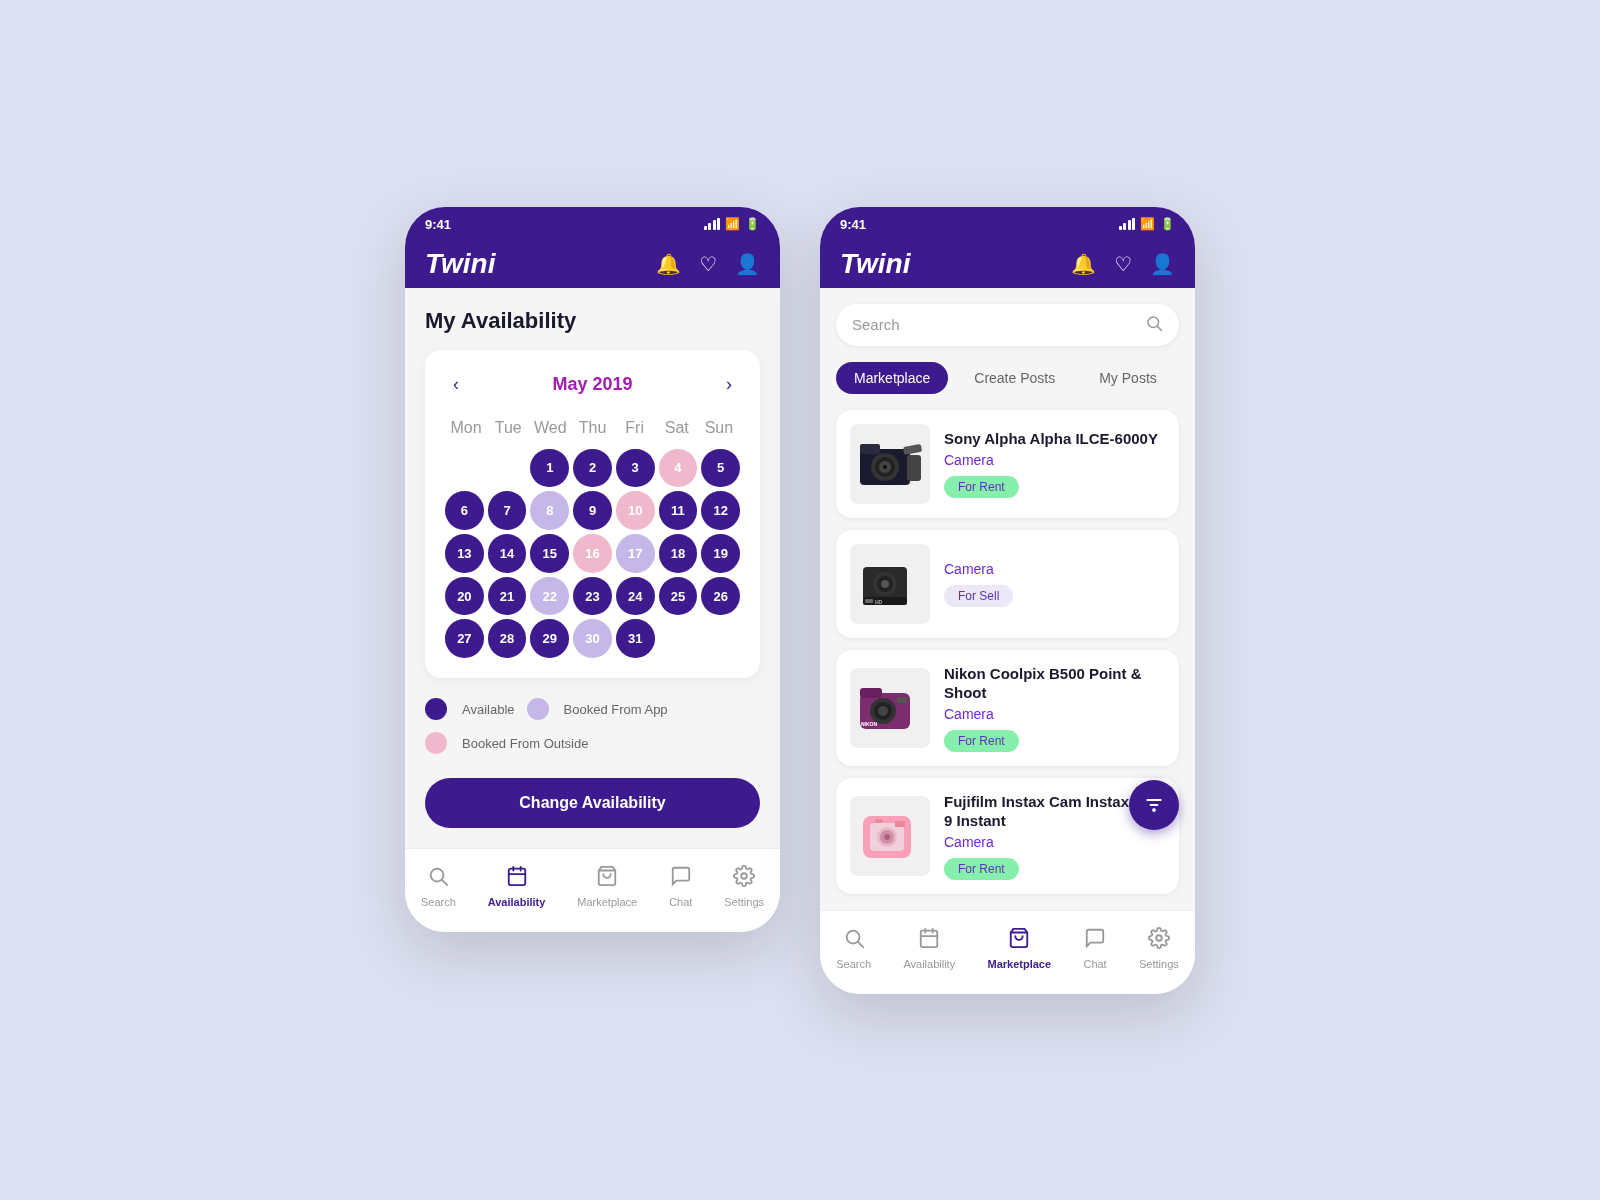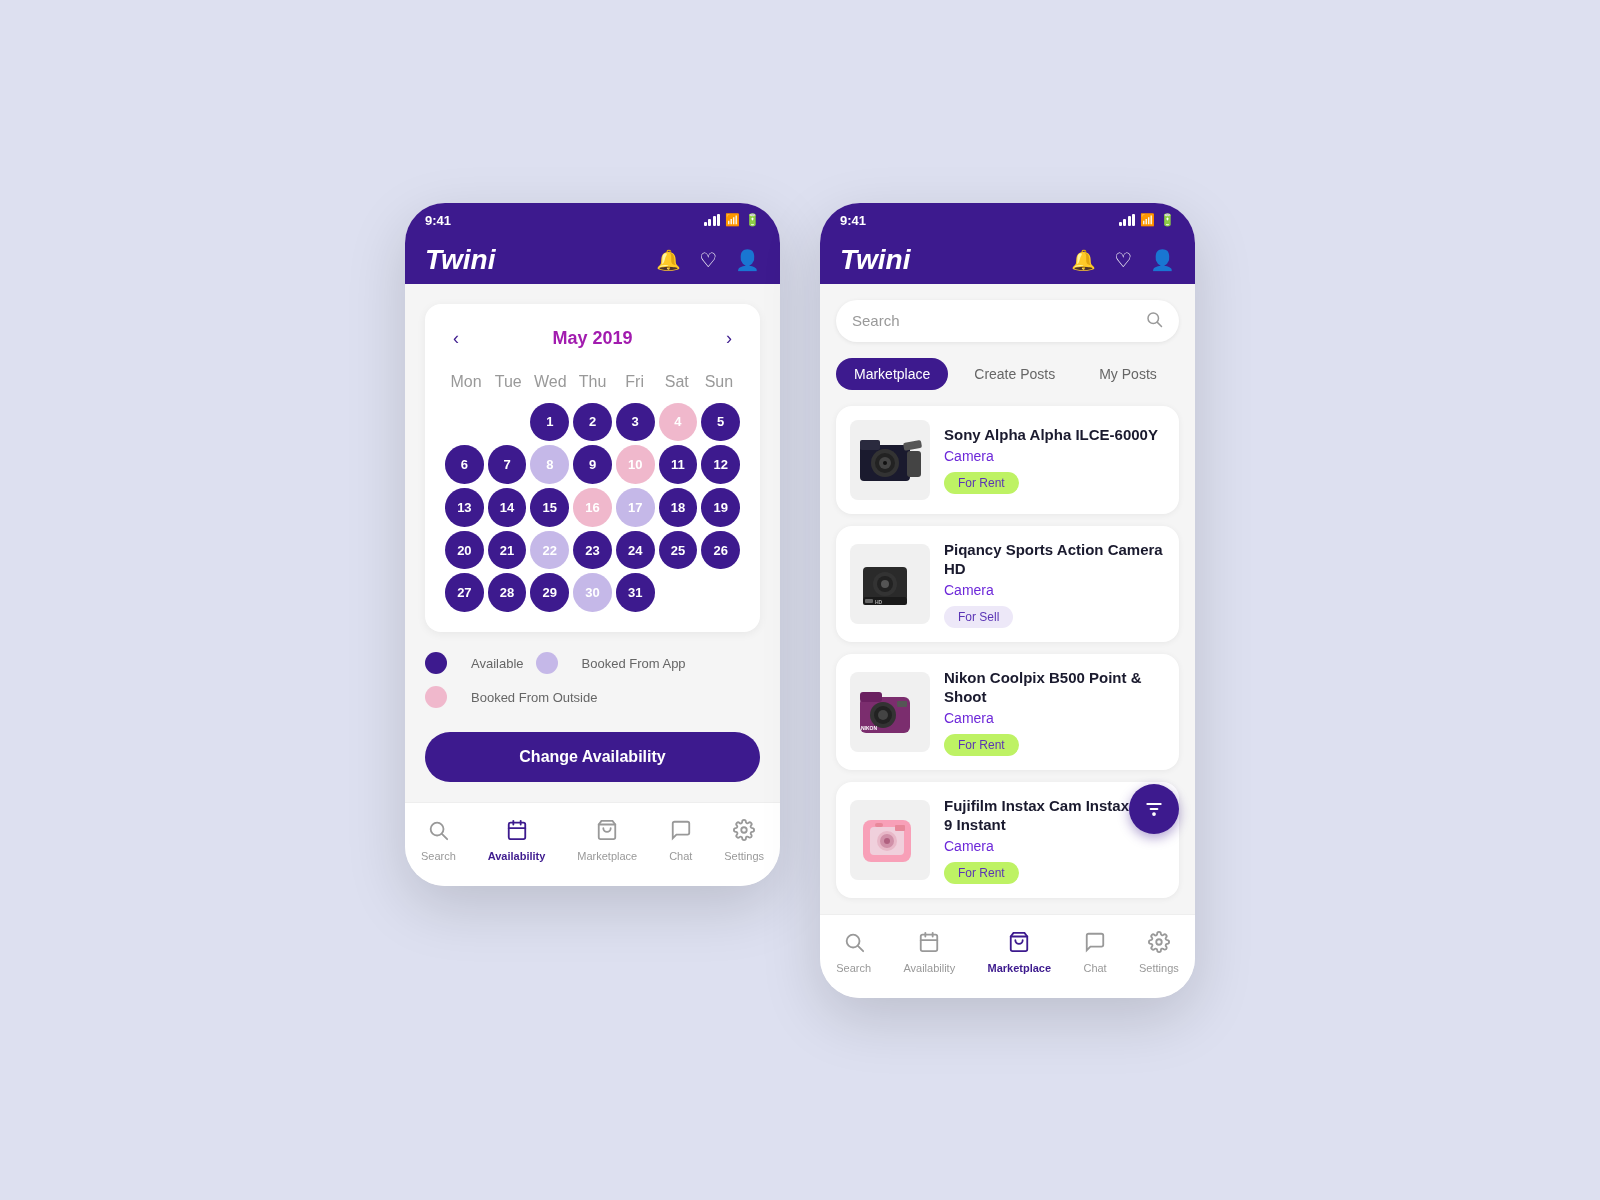--- a/index.html
+++ b/index.html
@@ -147,21 +147,21 @@
     
     .legend {
       margin-top: 20px;
       display: flex;
       flex-wrap: wrap;
       gap: 12px;
     }
     .legend-item {
       display: flex;
       align-items: center;
-      gap: 24px;
+      gap: 15px;
       font-size: 13px;
       color: #666;
     }
     .legend-dot {
       width: 22px;
       height: 22px;
       border-radius: 50%;
     }
     .legend-dot.available { background: #3d1a8e; }
     .legend-dot.booked-app { background: #c5b8e8; }
@@ -292,21 +292,21 @@
       margin-bottom: 8px;
     }
     .product-tag {
       display: inline-block;
       padding: 4px 14px;
       border-radius: 12px;
       font-size: 12px;
       font-weight: 500;
     }
     .product-tag.rent {
-      background: #bef264;
+      background: #86efac;
       color: #5b35b5;
     }
     .product-tag.sell {
       background: #ede8f8;
       color: #5b35b5;
     }
     
     .fab {
       position: absolute;
       bottom: 80px;
@@ -362,20 +362,21 @@
     <div class="app-header">
       <span class="app-logo">Twini</span>
       <div class="header-icons">
         <span class="header-icon">🔔</span>
         <span class="header-icon">♡</span>
         <span class="header-icon">👤</span>
       </div>
     </div>
 
     <div class="screen-content availability-content">
+      <div class="availability-title">My Availability</div>
 
       <div class="calendar-card">
         <div class="calendar-nav">
           <button class="cal-nav-btn">‹</button>
           <span class="cal-month">May 2019</span>
           <button class="cal-nav-btn">›</button>
         </div>
 
         <div class="cal-weekdays">
           <span class="cal-weekday">Mon</span>
@@ -566,21 +567,20 @@
     <rect x="8" y="18" width="44" height="34" rx="4" fill="#2a2a2a"></rect>
     <circle cx="30" cy="35" r="12" fill="#333"></circle>
     <circle cx="30" cy="35" r="8" fill="#222"></circle>
     <circle cx="30" cy="35" r="4" fill="#555"></circle>
     <rect x="8" y="48" width="44" height="8" rx="2" fill="#1a1a1a"></rect>
     <rect x="10" y="50" width="8" height="4" rx="1" fill="#666"></rect>
     <text x="20" y="55" font-size="5" fill="#aaa" font-weight="bold">HD</text>
   </svg>
     </div>
     <div class="product-info">
-      <div class="product-name">Piqancy Sports Action Camera HD</div>
       <div class="product-category">Camera</div>
       <span class="product-tag sell">For Sell</span>
     </div>
   </div>
             <div class="product-card">
     <div class="product-img">
       <svg width="70" height="70" viewBox="0 0 70 70" fill="none" xmlns="http://www.w3.org/2000/svg">
     <rect x="5" y="20" width="50" height="36" rx="6" fill="#7b2d6e"></rect>
     <rect x="5" y="15" width="22" height="10" rx="3" fill="#6a2060"></rect>
     <circle cx="28" cy="38" r="13" fill="#333"></circle>

